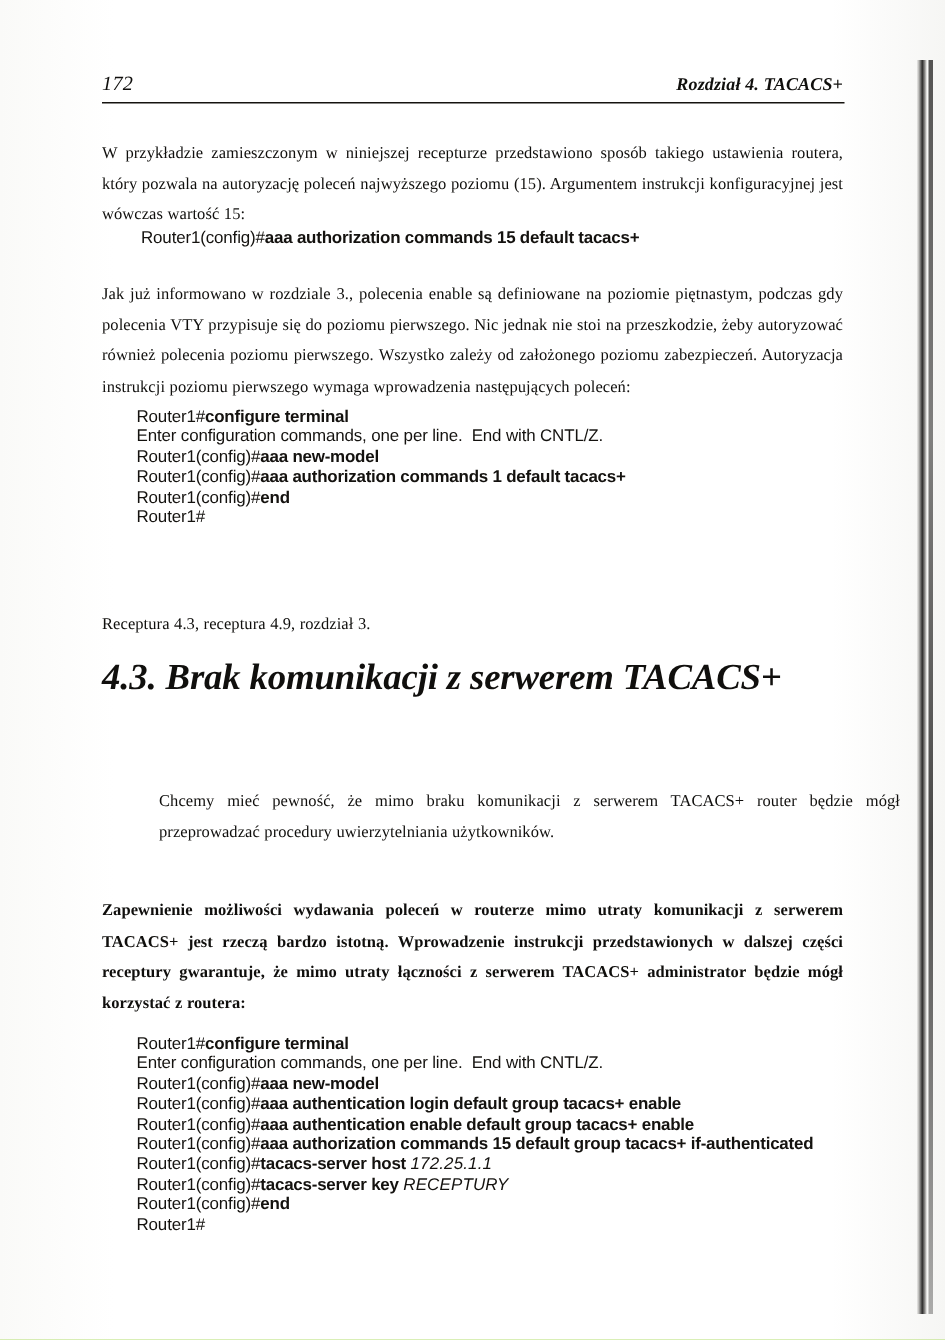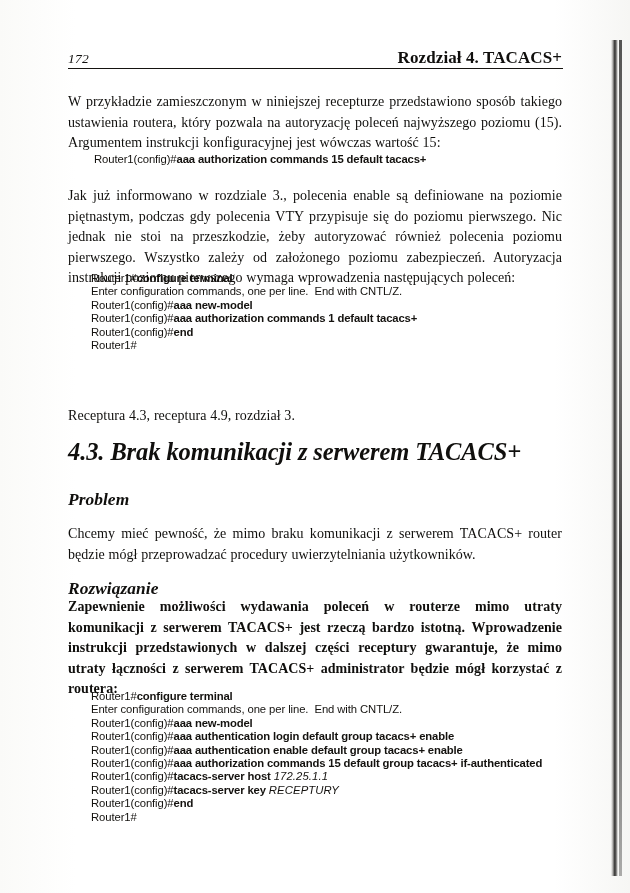--- a/index.html
+++ b/index.html
@@ -70,37 +70,38 @@
     display: flex;
     align-items: baseline;
     justify-content: space-between;
   }
   .folio {
     font-style: italic;
     font-size: 13.5px;
     letter-spacing: 0.2px;
   }
   .chapter-title {
+    font-style: italic;
     font-weight: bold;
-    font-size: 17px;
+    font-size: 12px;
     letter-spacing: 0.1px;
   }
   .rule {
     position: absolute;
     left: 68px;
     top: 68px;
     width: 495px;
     height: 1.4px;
     background: #15130f;
   }
 
   
   p.body {
     margin: 0;
-    font-size: 14px;
+    font-size: 11px;
     line-height: 20.6px;
     text-align: justify;
     text-justify: inter-word;
     letter-spacing: 0.05px;
     word-spacing: 0.2px;
   }
 
   
   .code {
     margin: 0;
@@ -170,30 +171,24 @@
   </div>
 
   <div class="blk" style="top:406px;">
     <p class="body">Receptura 4.3, receptura 4.9, rozdział 3.</p>
   </div>
 
   <div class="blk" style="top:438px;">
     <h2 class="sec">4.3. Brak komunikacji z serwerem TACACS+</h2>
   </div>
 
-  <div class="blk" style="top:489px;">
-    <h3 class="sub">Problem</h3>
-  </div>
-  <div class="blk" style="top:524px;">
+  <div class="blk" style="top:524px;margin-left:38px;">
     <p class="body">Chcemy mieć pewność, że mimo braku komunikacji z serwerem TACACS+ router będzie mógł przeprowadzać procedury uwierzytelniania użytkowników.</p>
   </div>
 
-  <div class="blk" style="top:578px;">
-    <h3 class="sub">Rozwiązanie</h3>
-  </div>
   <div class="blk" style="top:597px;font-weight:bold;">
     <p class="body">Zapewnienie możliwości wydawania poleceń w routerze mimo utraty komunikacji z serwerem TACACS+ jest rzeczą bardzo istotną. Wprowadzenie instrukcji przedstawionych w dalszej części receptury gwarantuje, że mimo utraty łączności z serwerem TACACS+ administrator będzie mógł korzystać z routera:</p>
   </div>
 
   <div class="blk" style="top:690px; left:91px; width:478px;">
     <pre class="code"><span class="prm">Router1#</span><span class="cmd">configure terminal</span>
 <span class="prm">Enter configuration commands, one per line.  End with CNTL/Z.</span>
 <span class="prm">Router1(config)#</span><span class="cmd">aaa new-model</span>
 <span class="prm">Router1(config)#</span><span class="cmd">aaa authentication login default group tacacs+ enable</span>
 <span class="prm">Router1(config)#</span><span class="cmd">aaa authentication enable default group tacacs+ enable</span>

